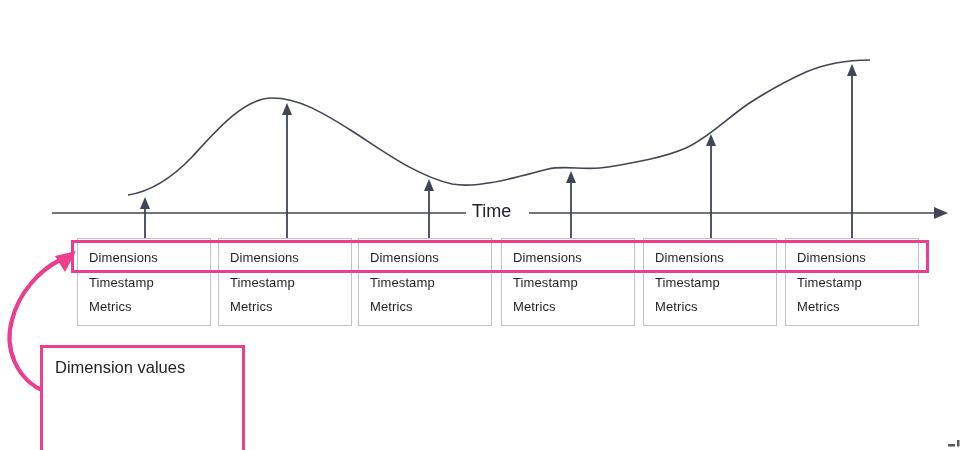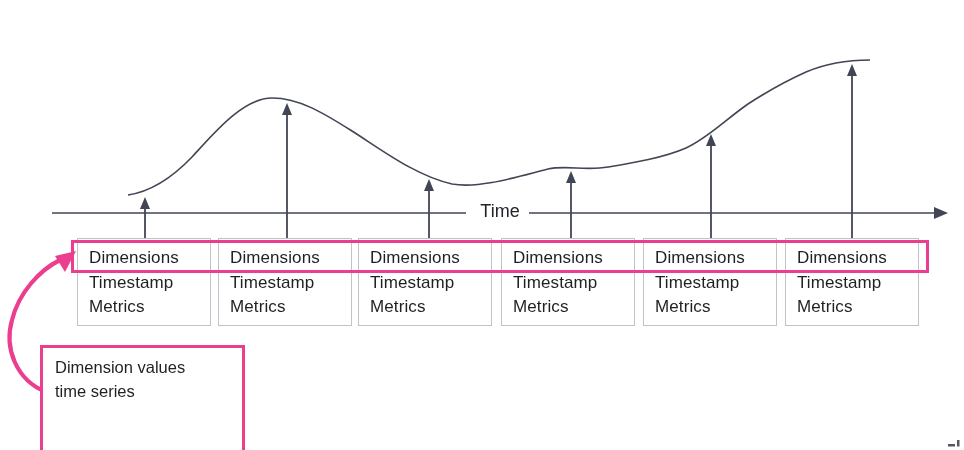--- a/index.html
+++ b/index.html
@@ -22,36 +22,36 @@
   }
   .dark-stroke { stroke: #414654; fill: none; }
   .dark-fill   { fill: #414654; stroke: none; }
   .pink-stroke { stroke: #EC3E8E; fill: none; }
   .pink-fill   { fill: #EC3E8E; stroke: none; }
 
   .time-label {
     position: absolute;
     left: 472px; top: 201px;
     width: 56px;
-    text-align: center;
+    text-align: left;
     font-size: 18px;
     color: #23242b;
   }
 
   .record-box {
     position: absolute;
     top: 238px;
     width: 134px;
     height: 88px;
     background: #ffffff;
     border: 1px solid #c2c3c8;
     box-sizing: border-box;
     padding: 7px 0 0 11px;
     color: #1f2023;
-    font-size: 17px;
+    font-size: 13px;
     line-height: 24.5px;
     letter-spacing: 0.1px;
   }
   .record-box .field-line { display: block; white-space: nowrap; }
 
   #highlight-band {
     position: absolute;
     left: 71px; top: 240px;
     width: 858px; height: 33px;
     border: 3.5px solid #EC3E8E;
@@ -163,16 +163,15 @@
   <div class="record-box" style="left:785px">
     <span class="field-line">Dimensions</span>
     <span class="field-line">Timestamp</span>
     <span class="field-line">Metrics</span>
   </div>
 
   <div id="highlight-band"></div>
 
   <div id="annotation-box">
     <span class="annotation-line">Dimension values</span>
-    <span class="annotation-line">time series</span>
   </div>
 
 </div>
 
 </body></html>

